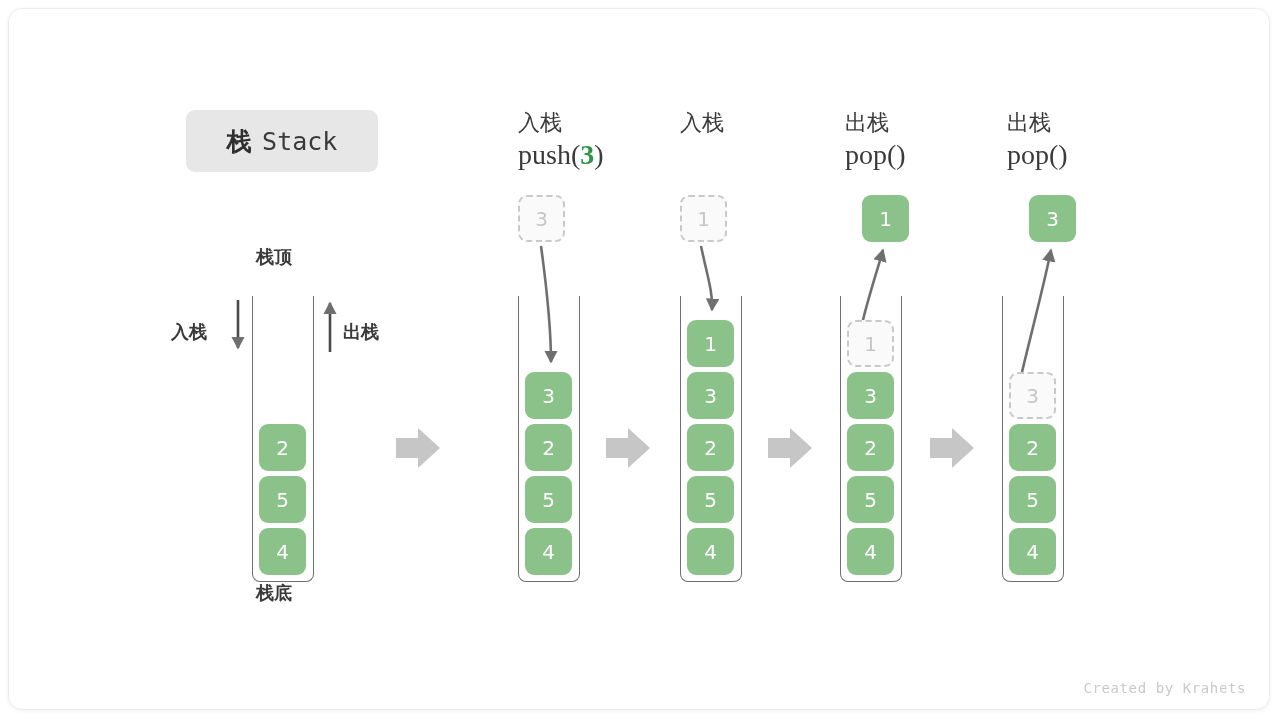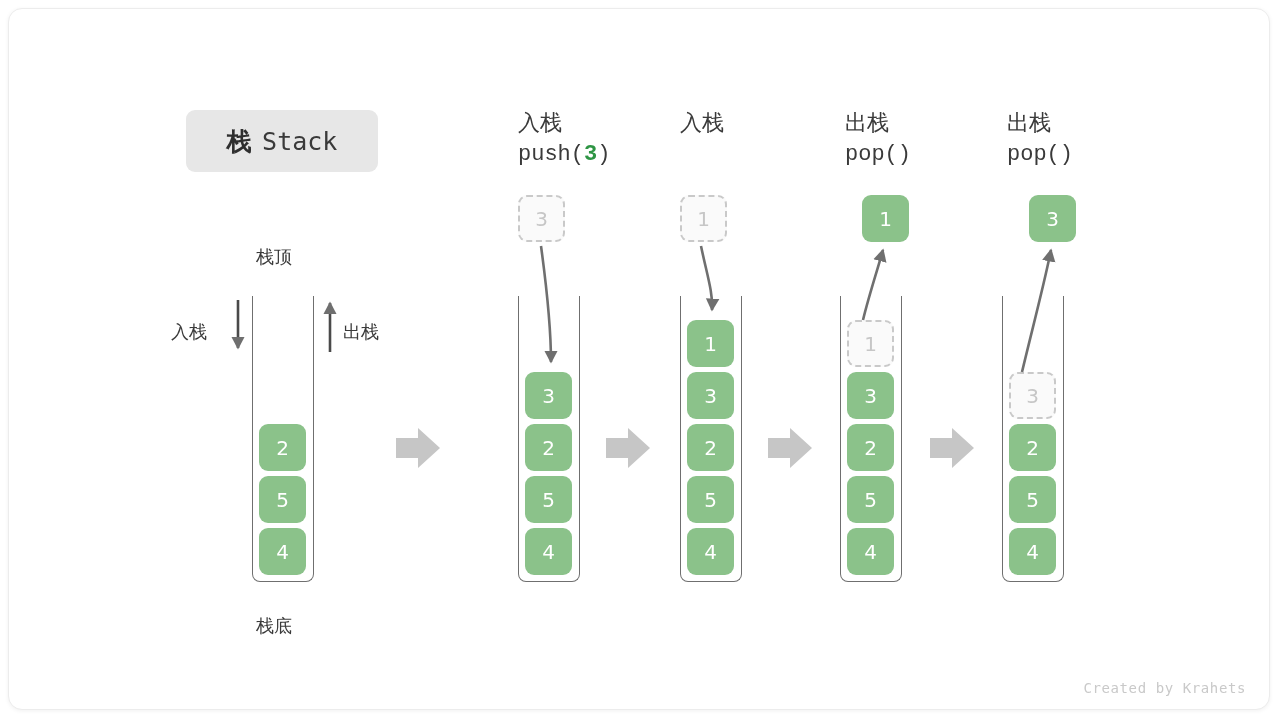--- a/index.html
+++ b/index.html
@@ -45,37 +45,37 @@
   .title-badge .t-en {
     font-family: "DejaVu Sans Mono", monospace;
     font-size: 25px; font-weight: 400; color: #3a3a3a;
     margin-left: 10px;
   }
 
   
   .cn-bold {
     position: absolute;
     font-family: "DejaVu Sans", sans-serif;
-    font-size: 18px; font-weight: 400; color: #3a3a3a;
+    font-size: 18px; font-weight: 700; color: #3a3a3a;
     white-space: nowrap;
   }
   .col-caption {
     position: absolute;
     width: 170px;
     text-align: left;
     white-space: nowrap;
   }
   .col-caption .line1 {
     font-family: "DejaVu Sans", sans-serif;
     font-size: 22px; color: #3a3a3a; font-weight: 400;
     line-height: 30px;
   }
   .col-caption .line2 {
-    font-family: Liberation Mono, monospace;
-    font-size: 22px; color: #3a3a3a;
+    font-family: Liberation Serif, serif;
+    font-size: 28px; color: #3a3a3a;
     line-height: 34px;
   }
   .col-caption .arg { color: #2e9544; font-weight: 700; }
 
   
   .stack-box {
     position: absolute;
     width: 62px;
     border: 1.6px solid #6f6f6f;
     border-top: none;
@@ -128,21 +128,21 @@
 
 <div id="canvas">
   <div class="frame"></div>
 
   <div class="title-badge">
     <span class="t-cn">栈</span>
     <span class="t-en">Stack</span>
   </div>
 
   <div class="cn-bold" style="left:256px; top:245px;">栈顶</div>
-  <div class="cn-bold" style="left:256px; top:614px;">栈底</div>
+  <div class="cn-bold" style="left:256px; top:581px;">栈底</div>
   <div class="cn-bold" style="left:171px; top:320px;">入栈</div>
   <div class="cn-bold" style="left:343px; top:320px;">出栈</div>
 
   <div class="col-caption" style="left:518px; top:108px;">
     <div class="line1">入栈</div>
     <div class="line2"><span>push(</span><span class="arg">3</span><span>)</span></div>
   </div>
 
   <div class="col-caption" style="left:680px; top:108px;">
     <div class="line1">入栈</div>

